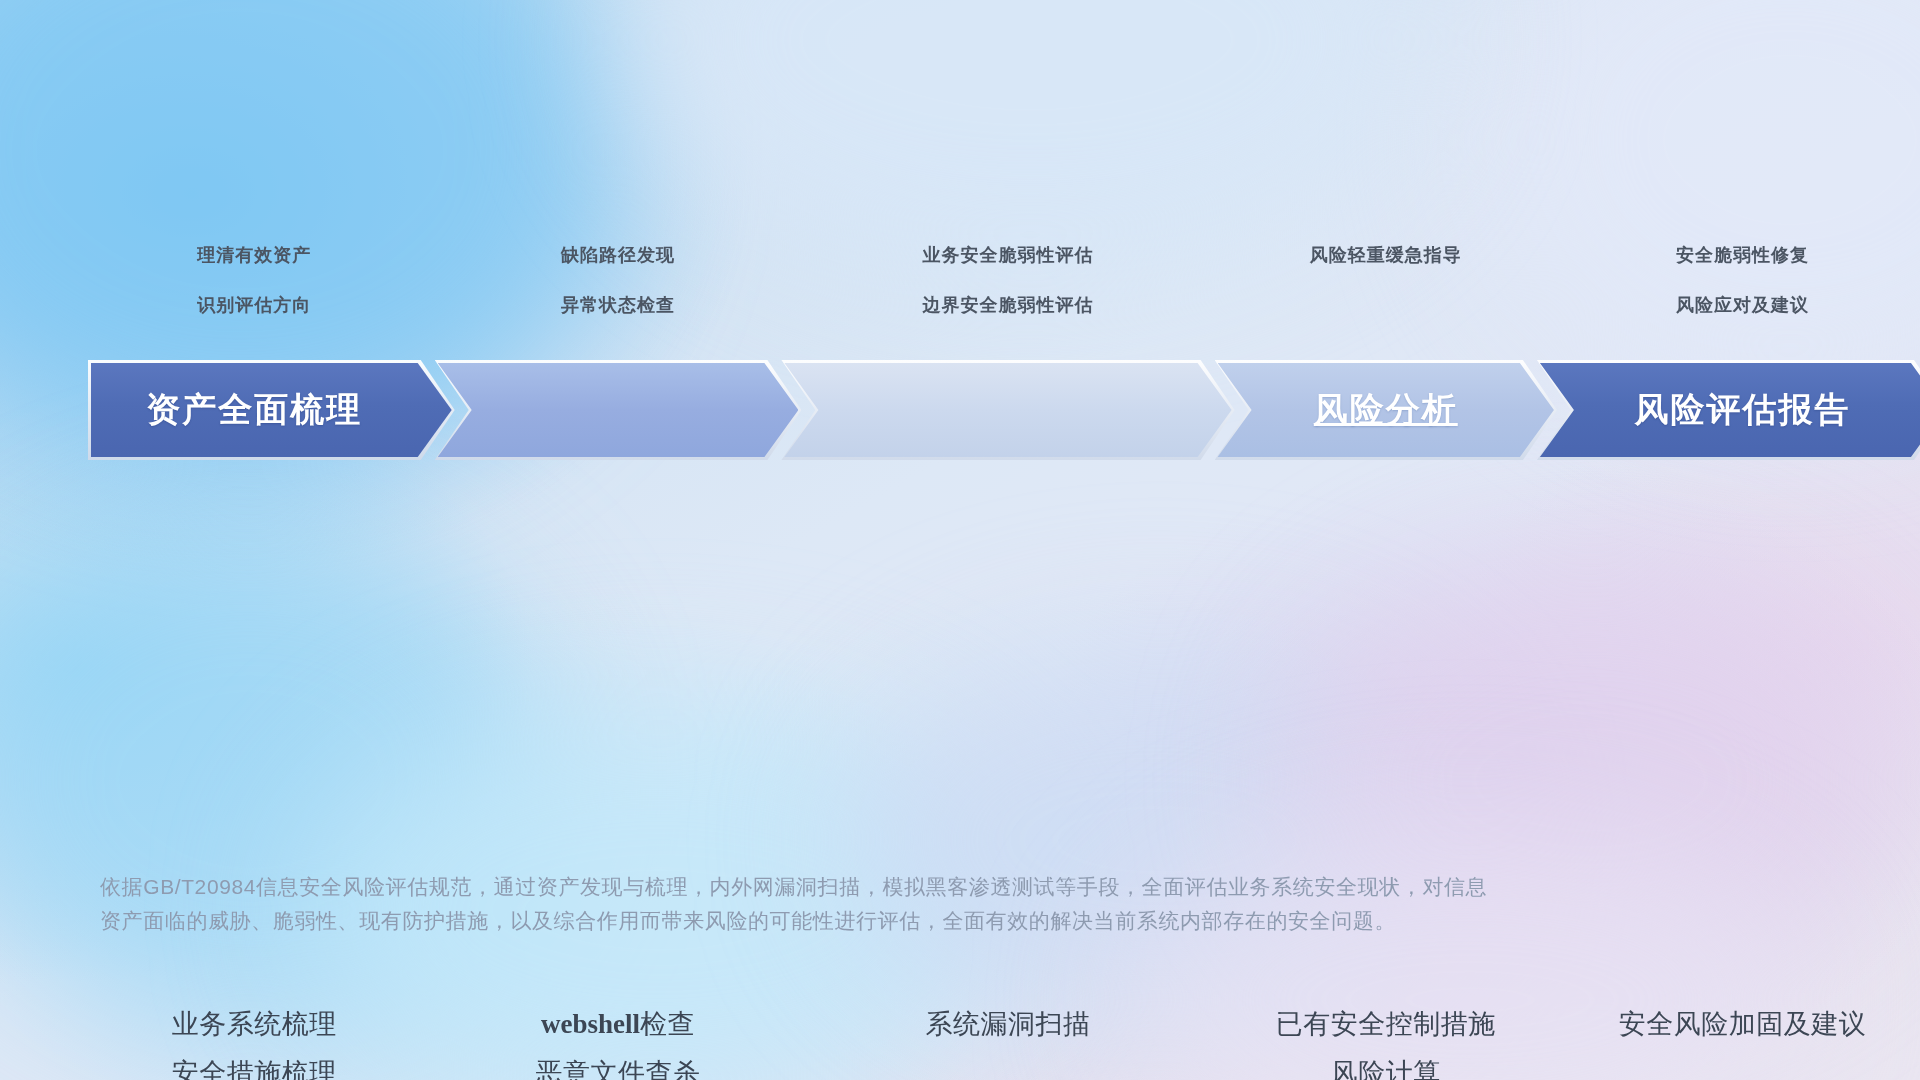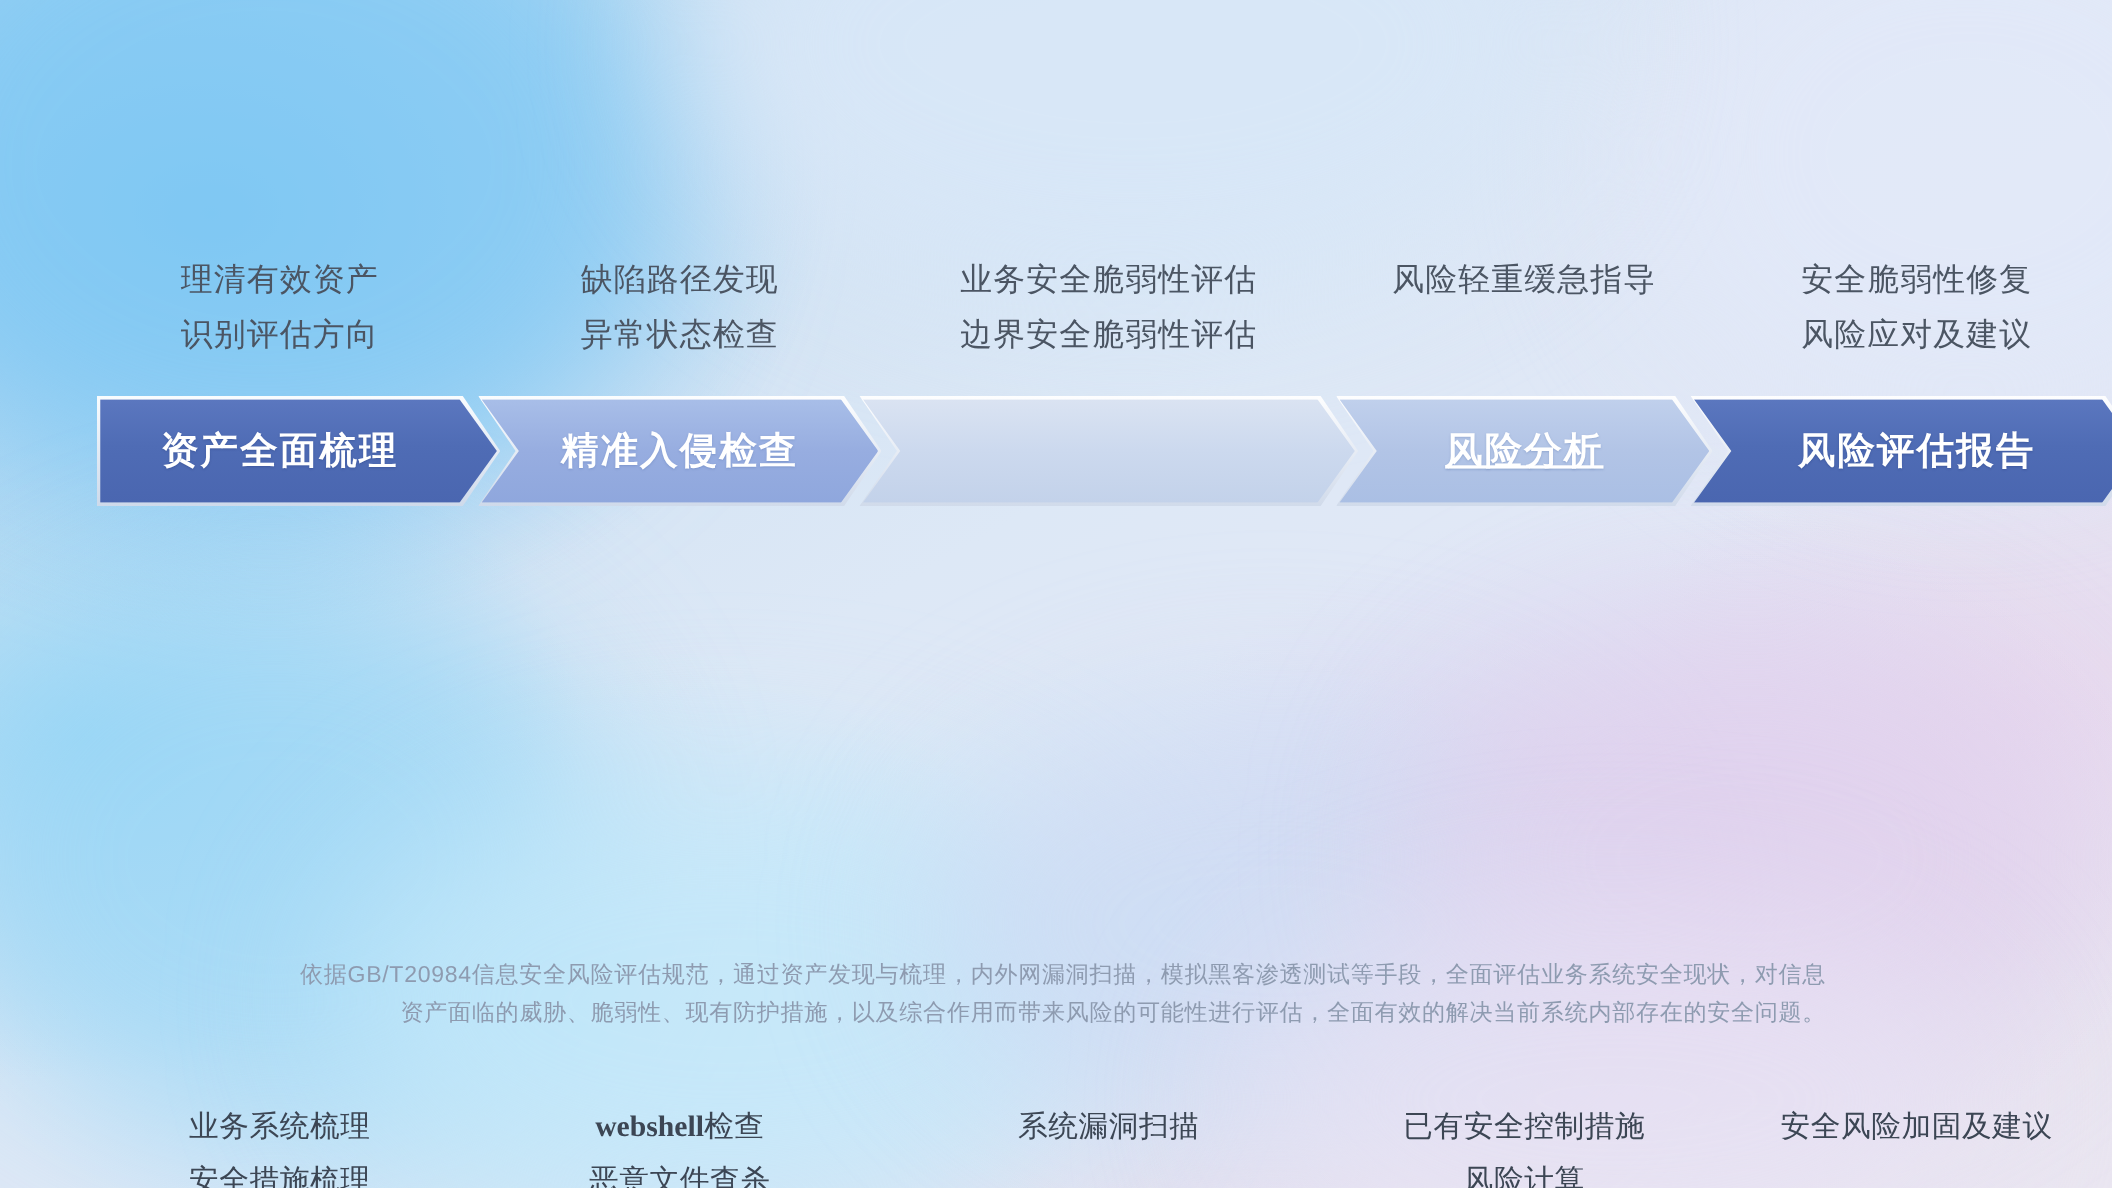--- a/index.html
+++ b/index.html
@@ -47,25 +47,26 @@
   .blob-h { left:1120px; top:820px;   width:700px; height:360px; background:rgba(232,228,244,0.65); }
 
   
   .top-row {
     position: absolute;
     left: 0; top: 0;
     width: 1920px;
     display: flex;
   }
   .top-item {
-    font-size: 29px;
+    font-size: 18px;
     color: #4b5563;
     line-height: 50px;
     white-space: nowrap;
     letter-spacing: 1px;
+    font-weight: bold;
   }
 
   
   .band {
     position: absolute;
     left: 0;
     top: 360px;
     width: 1920px;
     height: 100px;
   }
@@ -120,21 +121,21 @@
   .footnote {
     position: absolute;
     left: 100px;
     top: 870px;
     width: 1560px;
     font-size: 21px;
     line-height: 34px;
     color: #8e9bb0;
     letter-spacing: 0.6px;
   }
-  .footnote div { white-space: nowrap; text-align: right; }
+  .footnote div { white-space: nowrap; }
 </style>
 </head>
 <body>
 
 <div class="slide">
 
   <div class="bg-blob blob-a"></div>
   <div class="bg-blob blob-b"></div>
   <div class="bg-blob blob-c"></div>
   <div class="bg-blob blob-d"></div>
@@ -167,21 +168,20 @@
 
   <div class="band" id="band">
       <div class="arrow" style="left: 88px; width: 366.707px;">
         <div class="arrow-shape" style="background: linear-gradient(rgba(255, 255, 255, 0.95), rgba(208, 218, 234, 0.95)); clip-path: polygon(0px 0px, calc(100% - 34px) 0px, 100% 50%, calc(100% - 34px) 100%, 0px 100%);"></div>
         <div class="arrow-shape" style="inset: 3px; background: linear-gradient(rgb(91, 119, 191) 0%, rgb(79, 108, 181) 45%, rgb(74, 102, 176) 100%); clip-path: polygon(0px 0px, calc(100% - 34px) 0px, 100% 50%, calc(100% - 34px) 100%, 0px 100%);"></div>
         <div class="arrow-label on-dark" style="transform: translateX(-17px);">资产全面梳理</div>
       </div>
       <div class="arrow" style="left: 434.707px; width: 366.707px;">
         <div class="arrow-shape" style="background: linear-gradient(rgba(255, 255, 255, 0.95), rgba(208, 218, 234, 0.95)); clip-path: polygon(0px 0px, calc(100% - 34px) 0px, 100% 50%, calc(100% - 34px) 100%, 0px 100%, 34px 50%);"></div>
         <div class="arrow-shape" style="inset: 3px; background: linear-gradient(rgb(168, 190, 232) 0%, rgb(151, 173, 224) 50%, rgb(143, 167, 221) 100%); clip-path: polygon(0px 0px, calc(100% - 34px) 0px, 100% 50%, calc(100% - 34px) 100%, 0px 100%, 34px 50%);"></div>
-        <div class="arrow-label on-light" style="transform: translateX(0px);">精准入侵检查</div>
       </div>
       <div class="arrow" style="left: 781.414px; width: 453.211px;">
         <div class="arrow-shape" style="background: linear-gradient(rgba(255, 255, 255, 0.95), rgba(208, 218, 234, 0.95)); clip-path: polygon(0px 0px, calc(100% - 34px) 0px, 100% 50%, calc(100% - 34px) 100%, 0px 100%, 34px 50%);"></div>
         <div class="arrow-shape" style="inset: 3px; background: linear-gradient(rgb(218, 227, 242) 0%, rgb(204, 217, 238) 50%, rgb(195, 210, 234) 100%); clip-path: polygon(0px 0px, calc(100% - 34px) 0px, 100% 50%, calc(100% - 34px) 100%, 0px 100%, 34px 50%);"></div>
       </div>
       <div class="arrow" style="left: 1214.62px; width: 342.308px;">
         <div class="arrow-shape" style="background: linear-gradient(rgba(255, 255, 255, 0.95), rgba(208, 218, 234, 0.95)); clip-path: polygon(0px 0px, calc(100% - 34px) 0px, 100% 50%, calc(100% - 34px) 100%, 0px 100%, 34px 50%);"></div>
         <div class="arrow-shape" style="inset: 3px; background: linear-gradient(rgb(192, 208, 236) 0%, rgb(178, 196, 230) 50%, rgb(170, 191, 228) 100%); clip-path: polygon(0px 0px, calc(100% - 34px) 0px, 100% 50%, calc(100% - 34px) 100%, 0px 100%, 34px 50%);"></div>
         <div class="arrow-label on-light" style="transform: translateX(0px); text-decoration: underline;">风险分析</div>
       </div>

